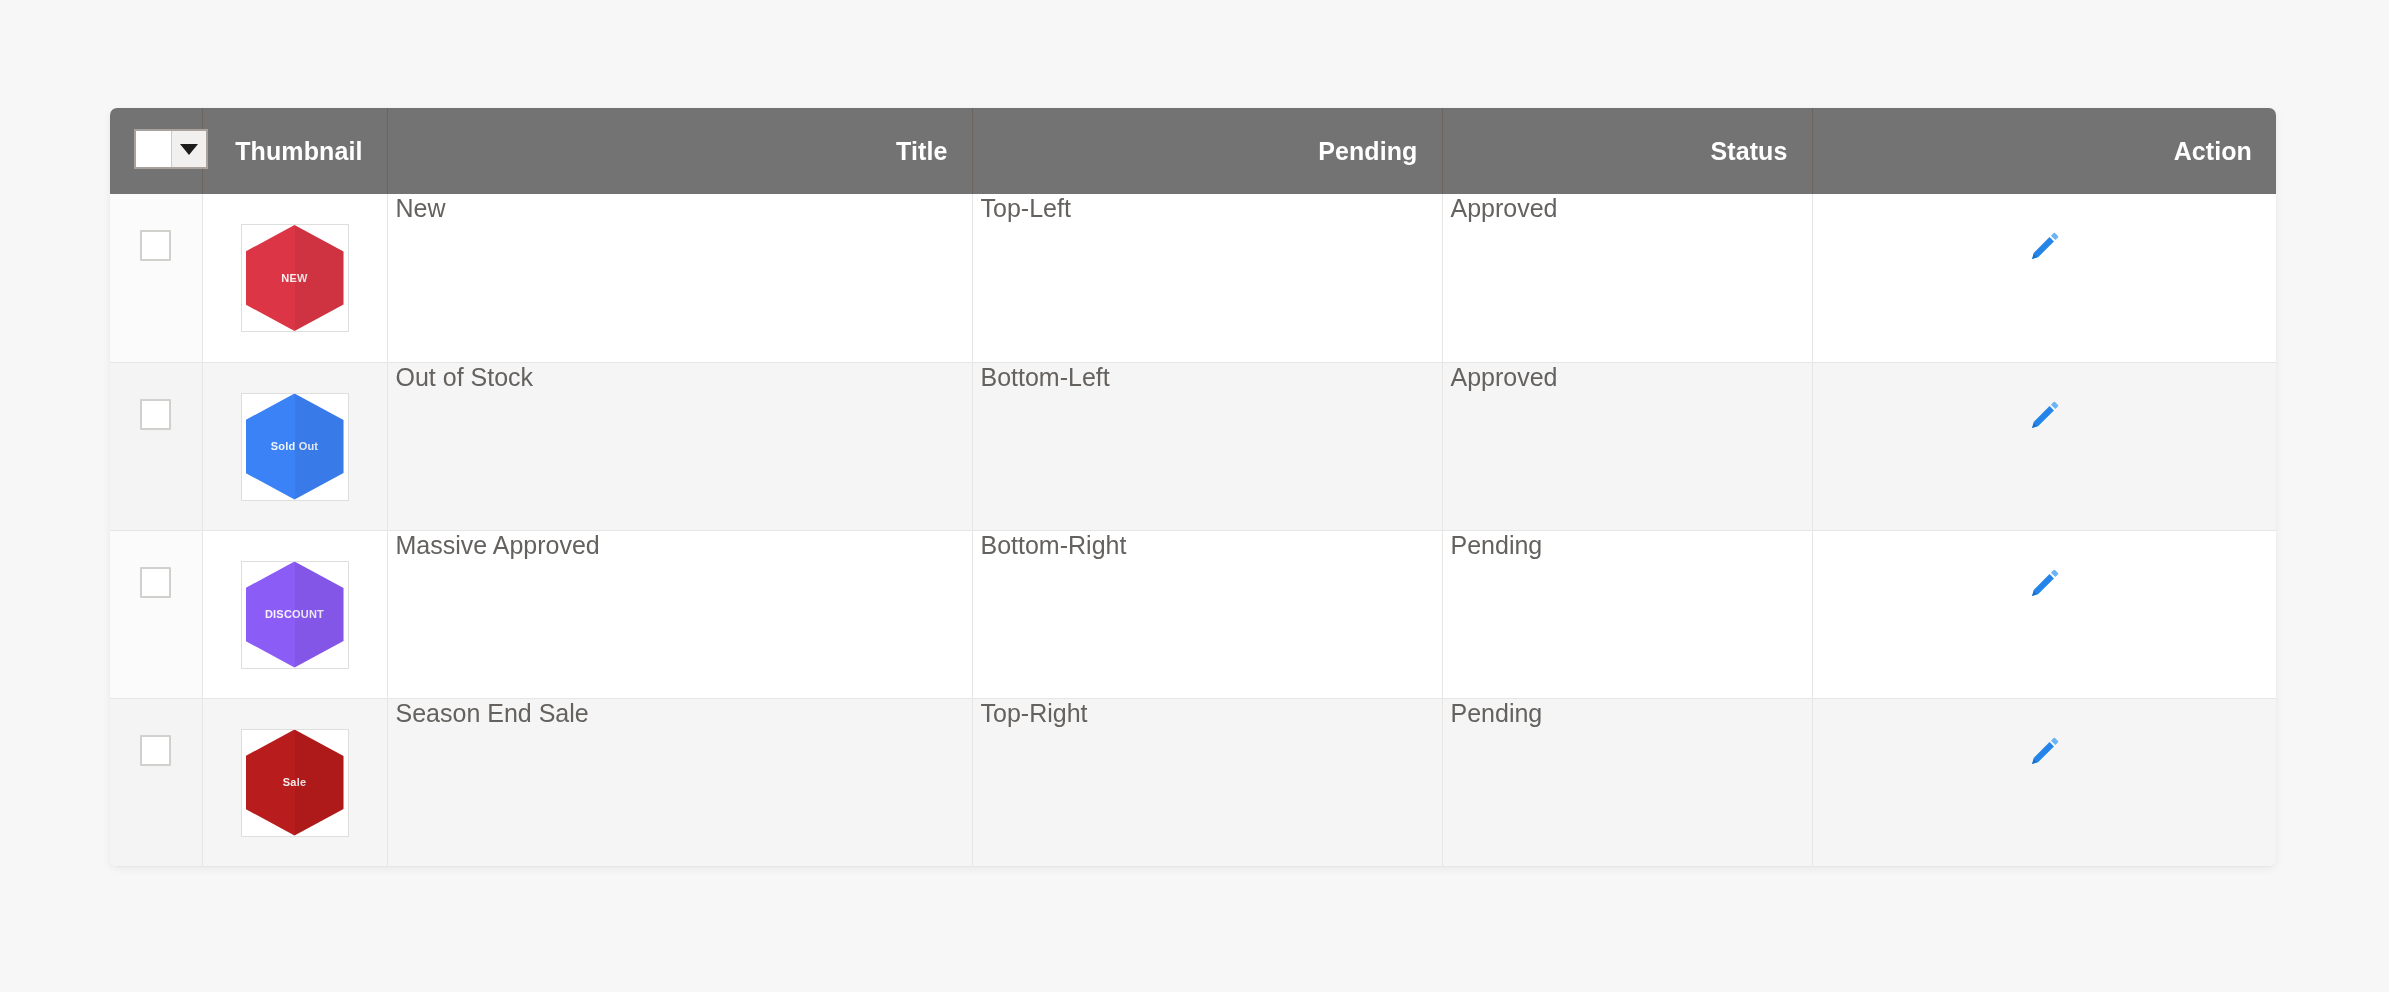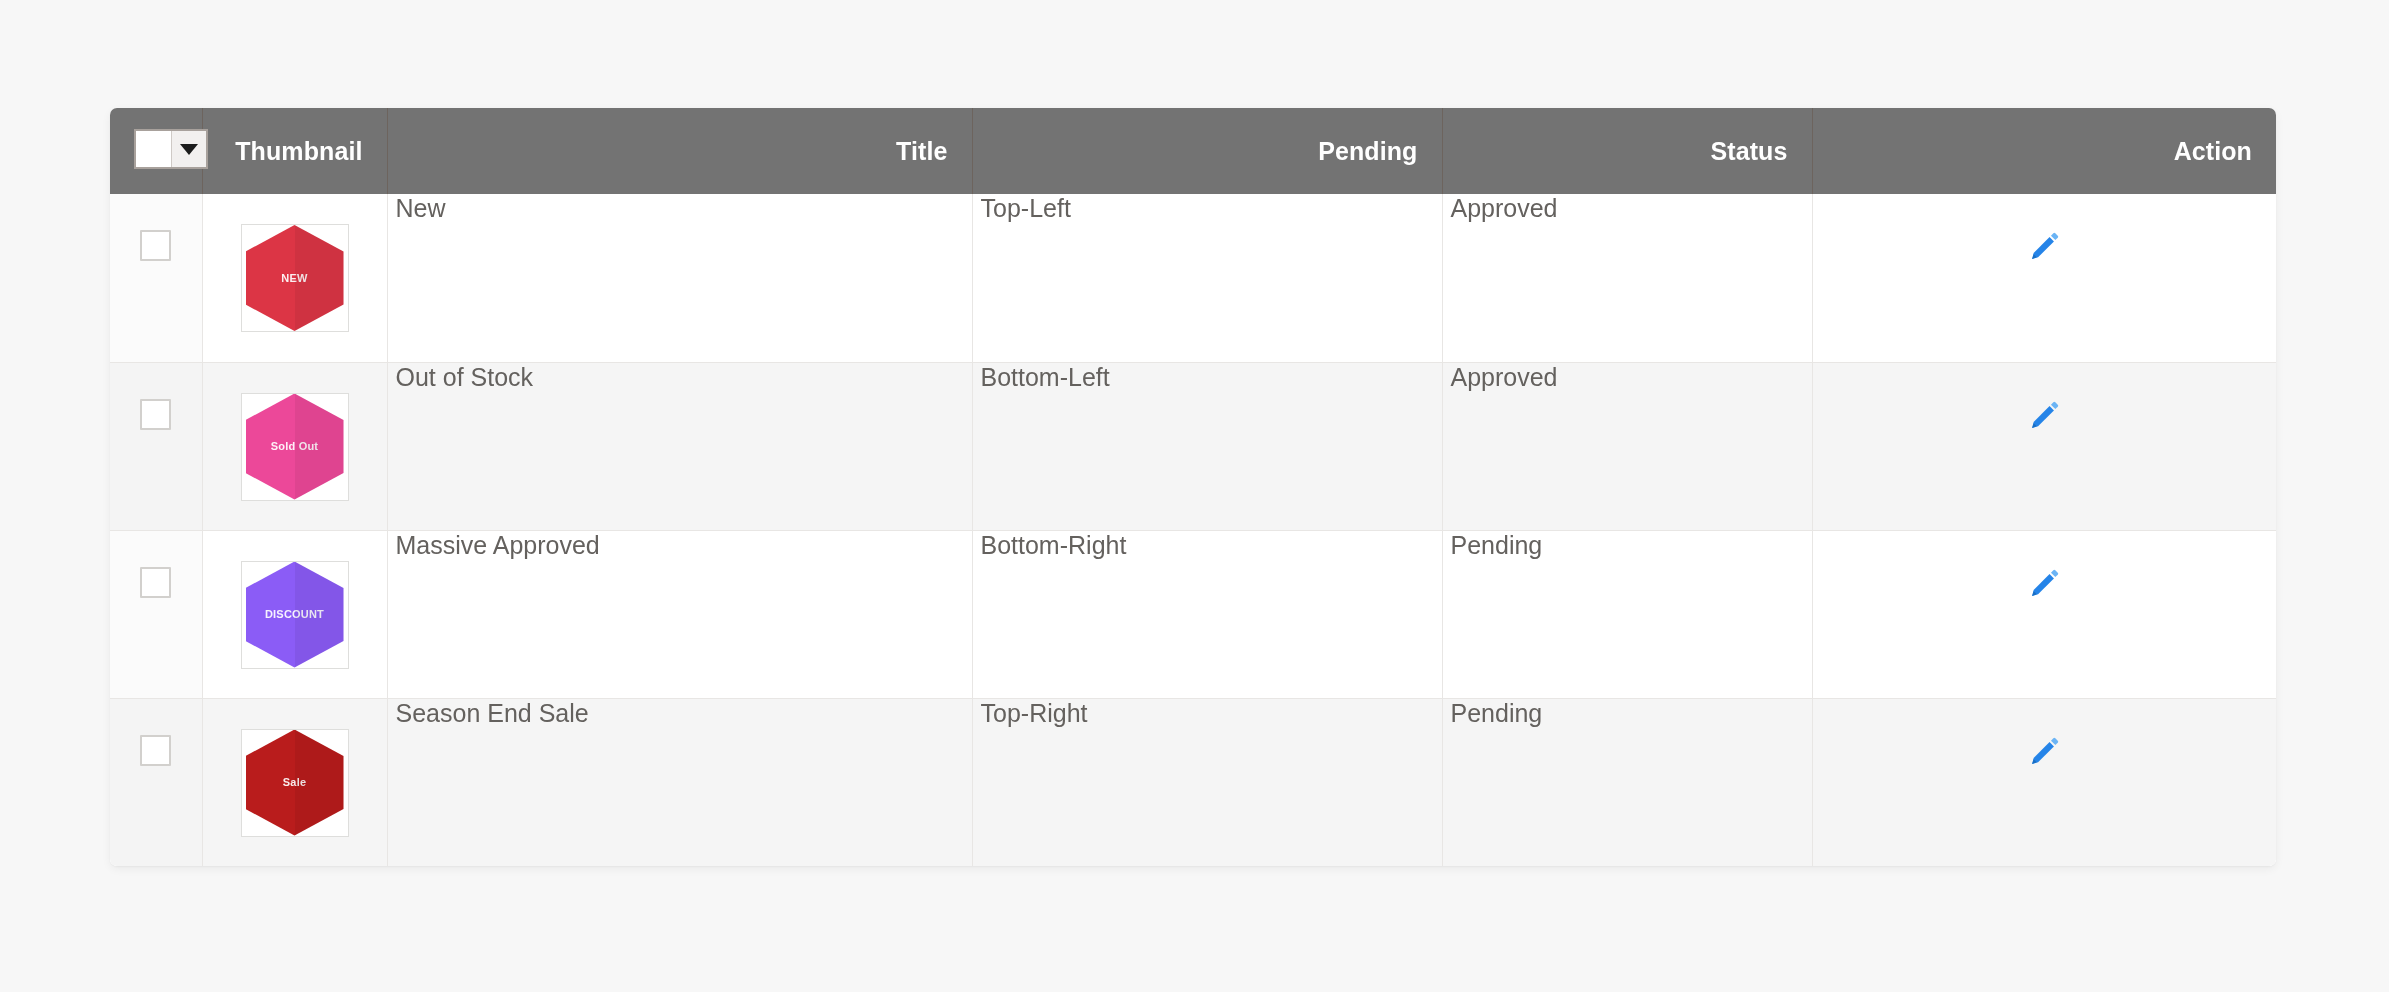--- a/index.html
+++ b/index.html
@@ -235,21 +235,21 @@
             <td class="cell-text"><span>Top-Left</span></td>
             <td class="cell-text"><span>Approved</span></td>
             <td class="cell-action"><span class="edit-btn"><svg width="34" height="34" viewBox="0 0 24 24">
                   <path d="M3.6 20.4l1.1-4.2L15.9 5 19 8.1 7.8 19.3z" fill="#2584e8"></path>
                   <path d="M16.9 4l1.7-1.7a1 1 0 0 1 1.4 0l1.7 1.7a1 1 0 0 1 0 1.4L20 7.1z" fill="#6bb4f5"></path>
                   <path d="M3.6 20.4l3.3-1.1-2.2-2.2z" fill="#1a6fc4"></path>
                 </svg></span></td>
           </tr>
           <tr class="alt">
             <td class="cell-check"><span class="row-check"></span></td>
-            <td class="cell-thumb"><span class="thumb-frame"><span class="hexagon" style="background:#ec4899">
+            <td class="cell-thumb"><span class="thumb-frame"><span class="hexagon" style="background:#3b82f6">
                   <span class="hex-shade"></span>
                   <span class="hex-label">Sold Out</span>
                 </span></span></td>
             <td class="cell-text"><span>Out of Stock</span></td>
             <td class="cell-text"><span>Bottom-Left</span></td>
             <td class="cell-text"><span>Approved</span></td>
             <td class="cell-action"><span class="edit-btn"><svg width="34" height="34" viewBox="0 0 24 24">
                   <path d="M3.6 20.4l1.1-4.2L15.9 5 19 8.1 7.8 19.3z" fill="#2584e8"></path>
                   <path d="M16.9 4l1.7-1.7a1 1 0 0 1 1.4 0l1.7 1.7a1 1 0 0 1 0 1.4L20 7.1z" fill="#6bb4f5"></path>
                   <path d="M3.6 20.4l3.3-1.1-2.2-2.2z" fill="#1a6fc4"></path>

